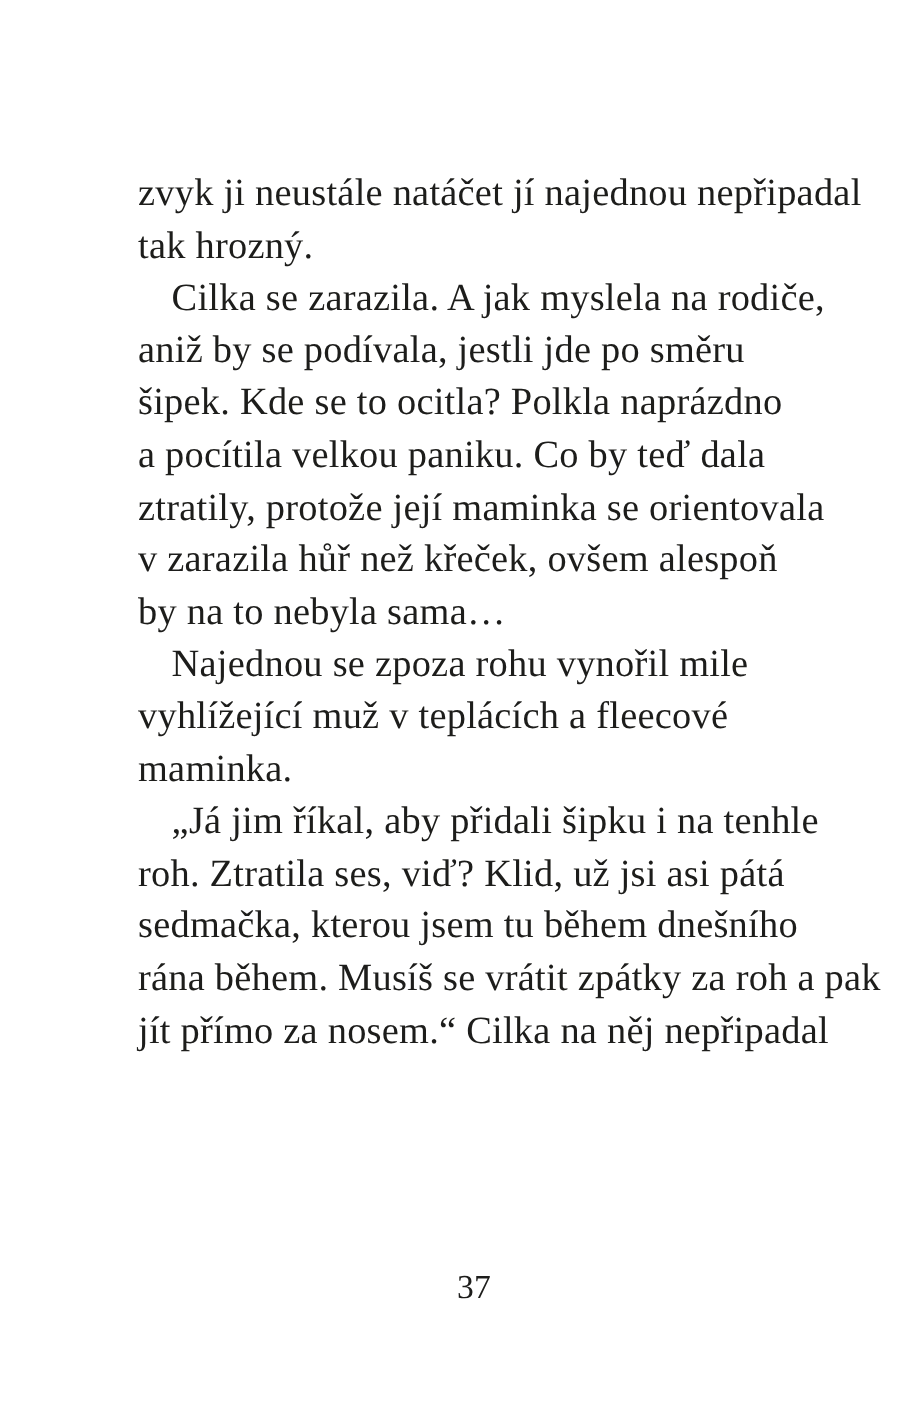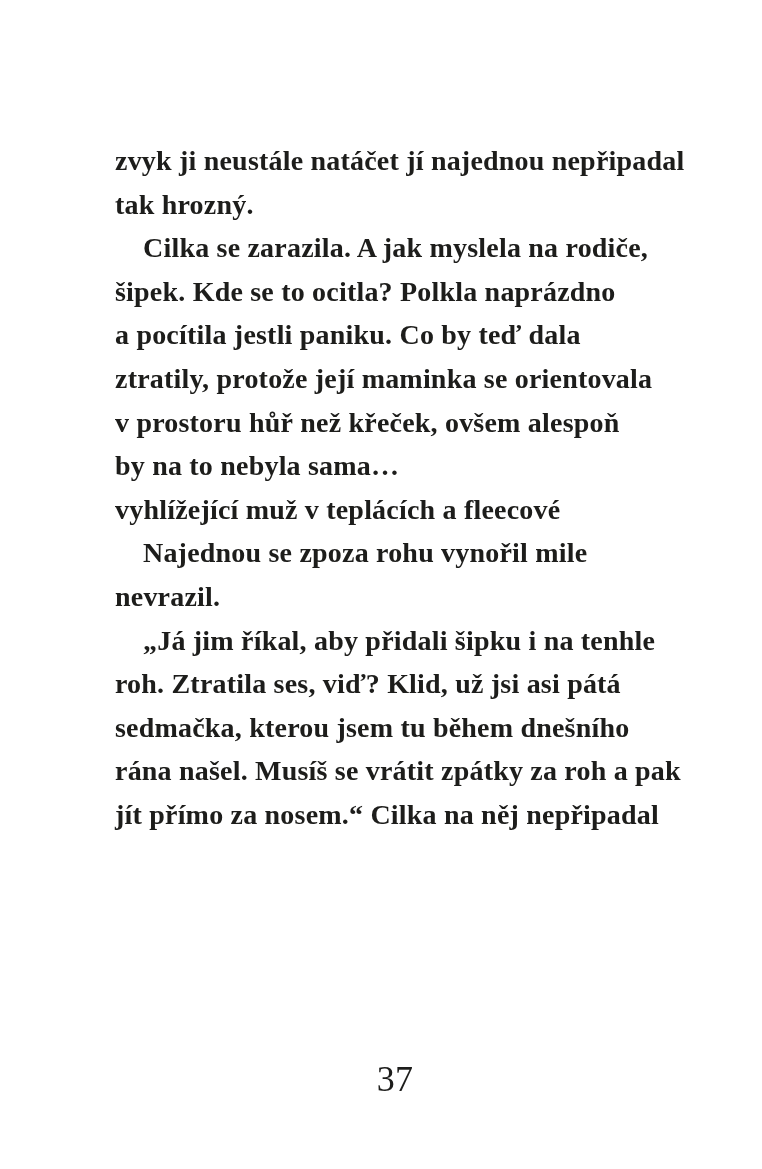--- a/index.html
+++ b/index.html
@@ -17,59 +17,59 @@
   .page {
     position: absolute;
     inset: 0;
     background: #ffffff;
   }
   .text-block {
     position: absolute;
     left: 115px;
     top: 139px;
     width: 560px;
-    font-size: 28px;
+    font-size: 32px;
     line-height: 43.6px;
     letter-spacing: 0.2px;
     color: #1d1d1b;
-    font-weight: bold;
   }
   .line {
     white-space: nowrap;
   }
   .line.indent {
     padding-left: 28px;
   }
   .page-number {
     position: absolute;
     top: 1058px;
     left: 115px;
     width: 560px;
     text-align: center;
-    font-size: 36px;
+    font-size: 28px;
     letter-spacing: 0.2px;
     color: #1d1d1b;
   }
 </style>
 </head>
 <body>
 
 <div class="page">
   <div class="text-block" id="text-block">
       <div class="line">zvyk ji neustále natáčet jí najednou nepřipadal</div>
       <div class="line">tak hrozný.</div>
       <div class="line indent">Cilka se zarazila. A jak myslela na rodiče,</div>
+      <div class="line">aniž by se podívala, jestli jde po směru</div>
       <div class="line">šipek. Kde se to ocitla? Polkla naprázdno</div>
-      <div class="line">a pocítila jestli paniku. Co by teď dala</div>
+      <div class="line">a pocítila velkou paniku. Co by teď dala</div>
       <div class="line">ztratily, protože její maminka se orientovala</div>
-      <div class="line">v prostoru hůř než křeček, ovšem alespoň</div>
+      <div class="line">v zarazila hůř než křeček, ovšem alespoň</div>
       <div class="line">by na to nebyla sama…</div>
+      <div class="line indent">Najednou se zpoza rohu vynořil mile</div>
       <div class="line">vyhlížející muž v teplácích a fleecové</div>
-      <div class="line indent">Najednou se zpoza rohu vynořil mile</div>
-      <div class="line">nevrazil.</div>
+      <div class="line">maminka.</div>
       <div class="line indent">„Já jim říkal, aby přidali šipku i na tenhle</div>
       <div class="line">roh. Ztratila ses, viď? Klid, už jsi asi pátá</div>
       <div class="line">sedmačka, kterou jsem tu během dnešního</div>
-      <div class="line">rána našel. Musíš se vrátit zpátky za roh a pak</div>
+      <div class="line">rána během. Musíš se vrátit zpátky za roh a pak</div>
       <div class="line">jít přímo za nosem.“ Cilka na něj nepřipadal</div>
     </div>
   <div class="page-number">37</div>
 </div>
 
 </body></html>

